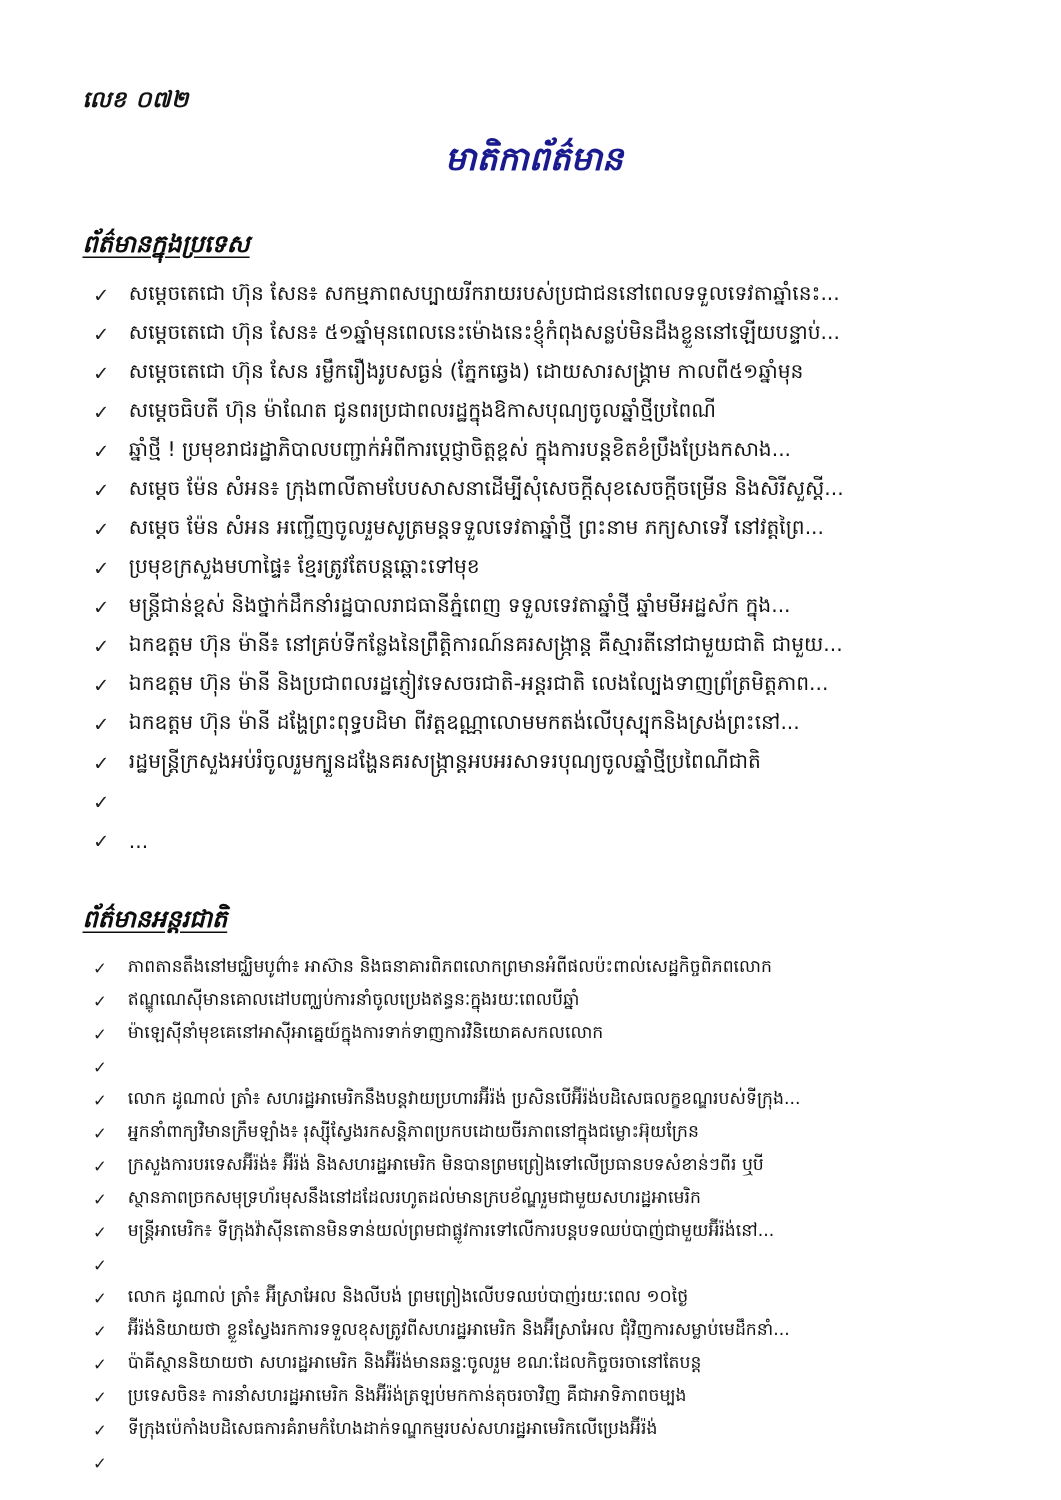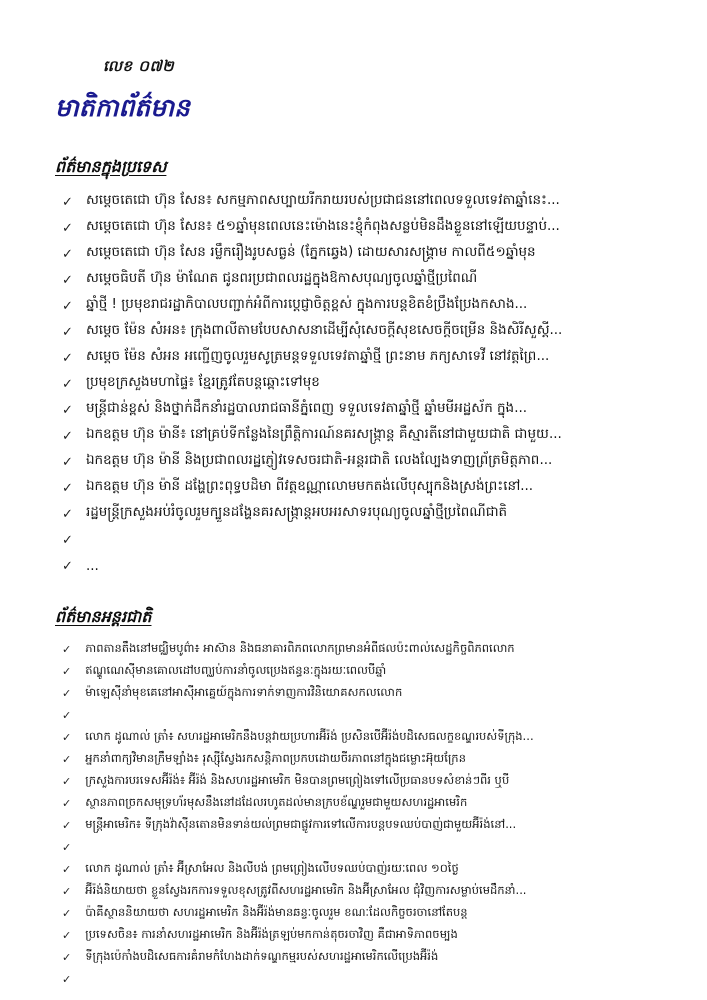--- a/index.html
+++ b/index.html
@@ -13,28 +13,27 @@
     color:#131313;
     overflow:hidden;
   }
   .header-row {
     display:flex;
     justify-content:space-between;
     align-items:flex-start;
     font-size:15px;
     font-weight:bold;
     font-style:italic;
-    margin-left:48px;
   }
   .issue-number { letter-spacing:0.5px; }
   .issue-date { letter-spacing:0.3px; }
   .doc-title {
     margin:14px 0 4px 0;
-    text-align:left;
-    font-size:25px;
+    text-align:center;
+    font-size:22px;
     font-weight:bold;
     font-style:italic;
     color:#1a1a8f;
   }
   .section-heading {
     margin:28px 0 8px 0;
     font-size:16px;
     font-weight:bold;
     font-style:italic;
     text-decoration:underline;

